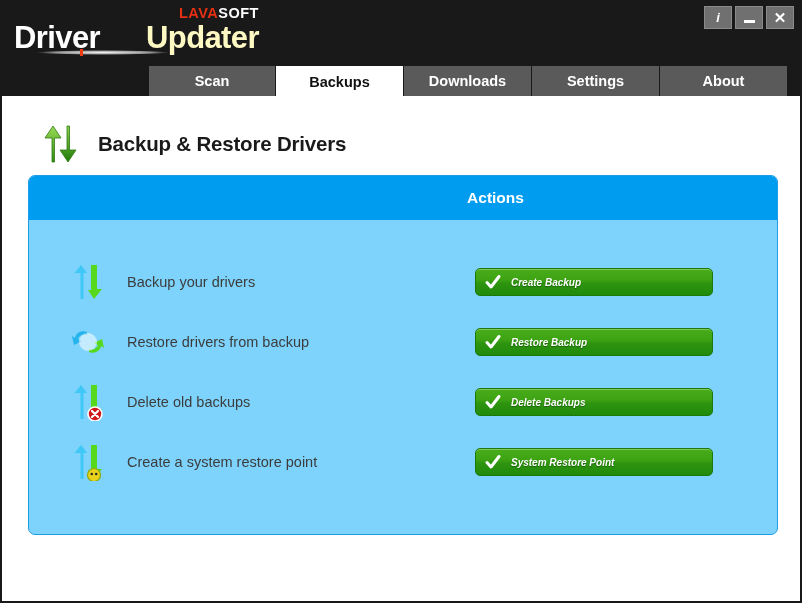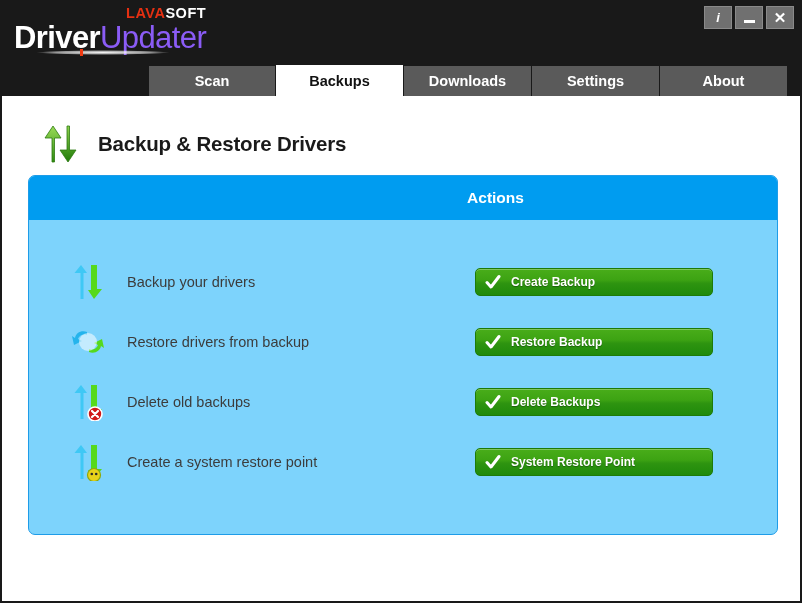--- a/index.html
+++ b/index.html
@@ -48,21 +48,21 @@
   .logo-lavasoft .soft { color: #ffffff; }
 
   .logo-product {
     margin-top: 1px;
     font-size: 31px;
     font-weight: bold;
     letter-spacing: -0.6px;
     font-family: "Liberation Sans", sans-serif;
   }
   .logo-product .driver { color: #ffffff; }
-  .logo-product .updater { color: #8b5cf6; font-weight: normal; }
+  .logo-product .updater { color: #fef9c3; font-weight: bold; margin-left: 46px; }
 
   .logo-swoosh {
     position: absolute;
     left: 16px;
     top: 47px;
     width: 170px;
     height: 7px;
     background:
       radial-gradient(ellipse 85px 3px at 50% 50%, rgba(255,255,255,0.95) 0%, rgba(255,255,255,0.55) 55%, rgba(255,255,255,0) 78%);
   }
@@ -107,21 +107,21 @@
     background: #ffffff;
     margin-top: 7px;
   }
 
   
   .tabstrip {
     position: relative;
     height: 30px;
     background: #191919;
     display: flex;
-    align-items: flex-end;
+    align-items: flex-start;
     padding-left: 146px;
   }
   .tab {
     width: 128px;
     height: 30px;
     background: #5A5A5A;
     color: #ffffff;
     font-size: 14.5px;
     font-weight: bold;
     display: flex;
@@ -237,24 +237,25 @@
     padding-left: 9px;
   }
   .btn-check {
     width: 16px;
     height: 16px;
     flex: none;
     margin-right: 10px;
   }
   .btn-label {
     color: #ffffff;
-    font-size: 12px;
+    font-size: 10px;
     font-weight: bold;
     text-shadow: 0 1px 1px rgba(0,0,0,0.35);
     font-family: "Liberation Sans", sans-serif;
+    font-style: italic;
   }
 </style>
 </head>
 <body>
 
 <div class="window">
 
   <div class="titlebar">
 
     <div class="logo-block">

